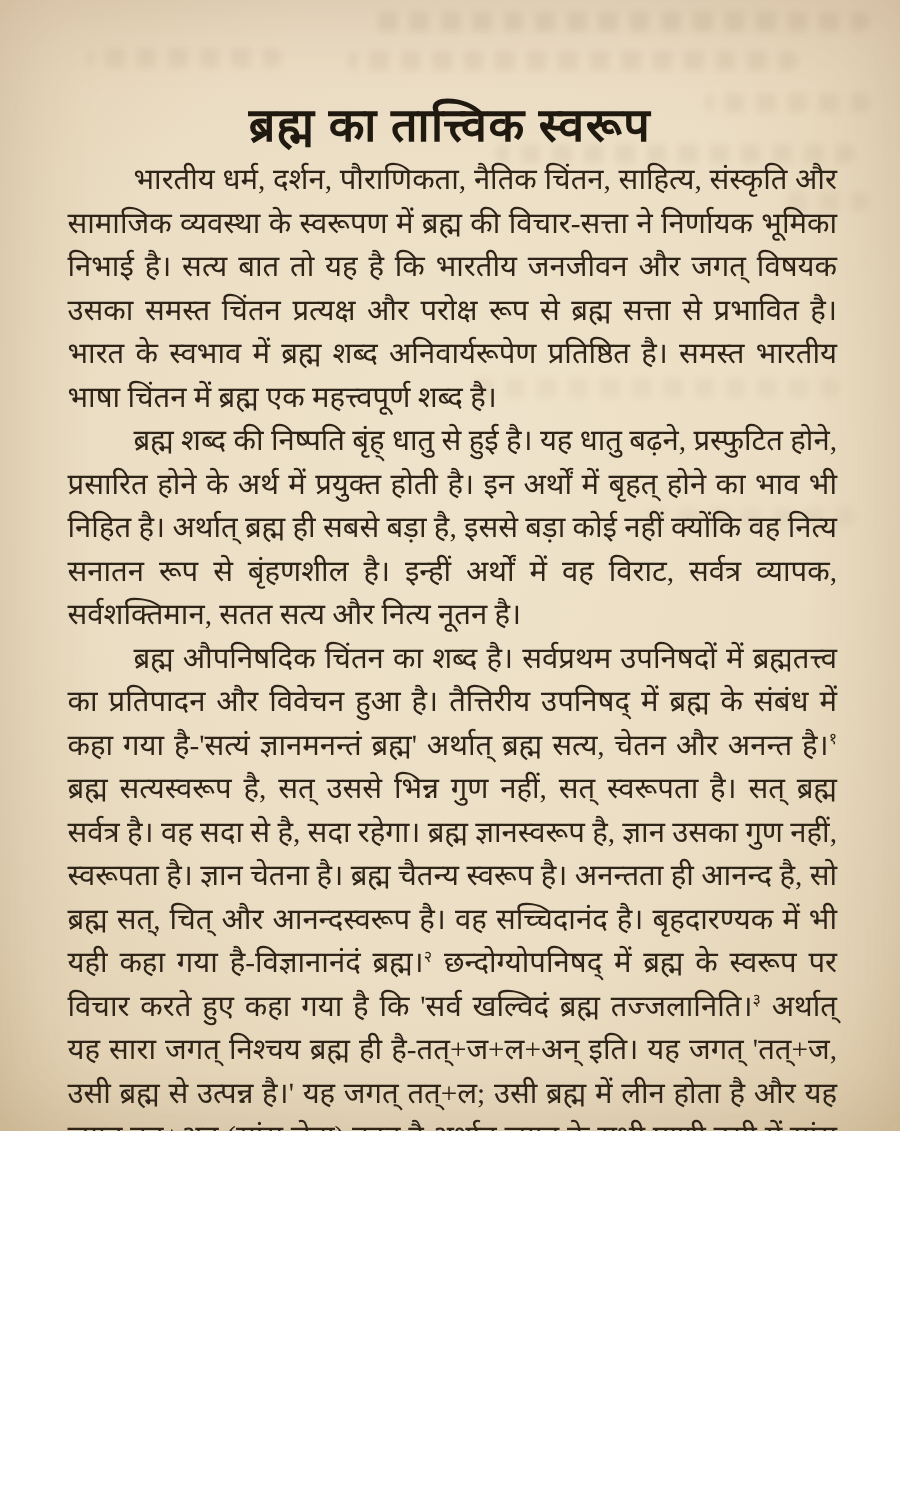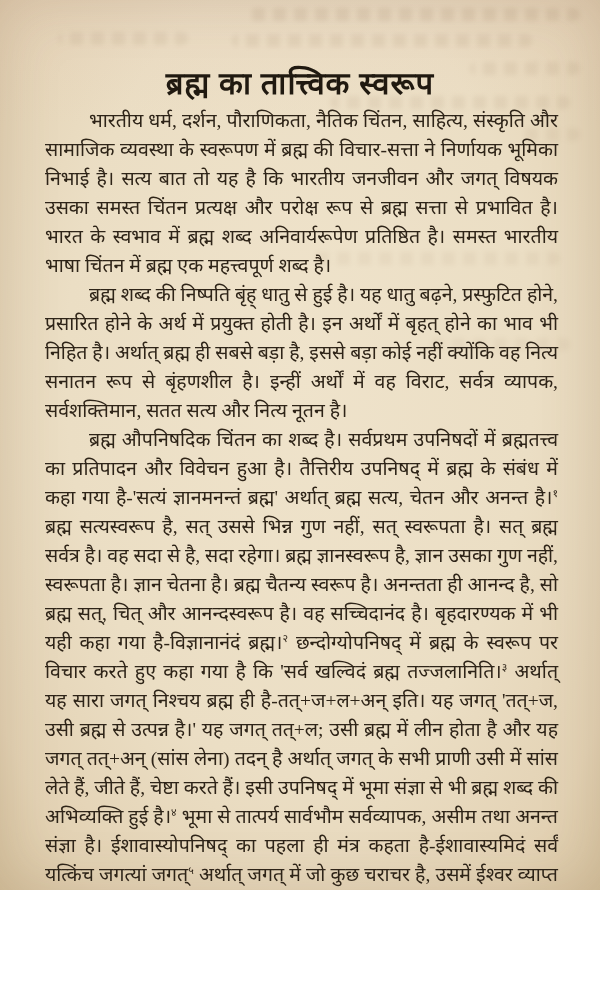--- a/index.html
+++ b/index.html
@@ -1,18 +1,18 @@
 <!DOCTYPE html>
 <html lang="hi" style="--paper: #ebdec4; --ink: #2e2418; --title_ink: #201910;"><head>
 <meta charset="utf-8">
 <style>
   html,body{margin:0;padding:0;}
   .page{
     position:relative;
-    width:600px;height:890px;
+    width:600px;height:754px;
     overflow:hidden;
     background:
       linear-gradient(180deg, rgba(226,196,180,0.18) 0%, rgba(226,196,180,0) 14%),
       radial-gradient(ellipse at 50% 42%, #efe3cb 0%, #ebdec4 55%, #e3d2b4 85%, #d8c5a2 100%);
     box-shadow: inset 0 0 60px rgba(120,90,55,0.18);
     font-family:"Liberation Serif","DejaVu Serif",serif;
   }
   .title{
     position:absolute;top:40px;left:0;right:0;
     text-align:center;

